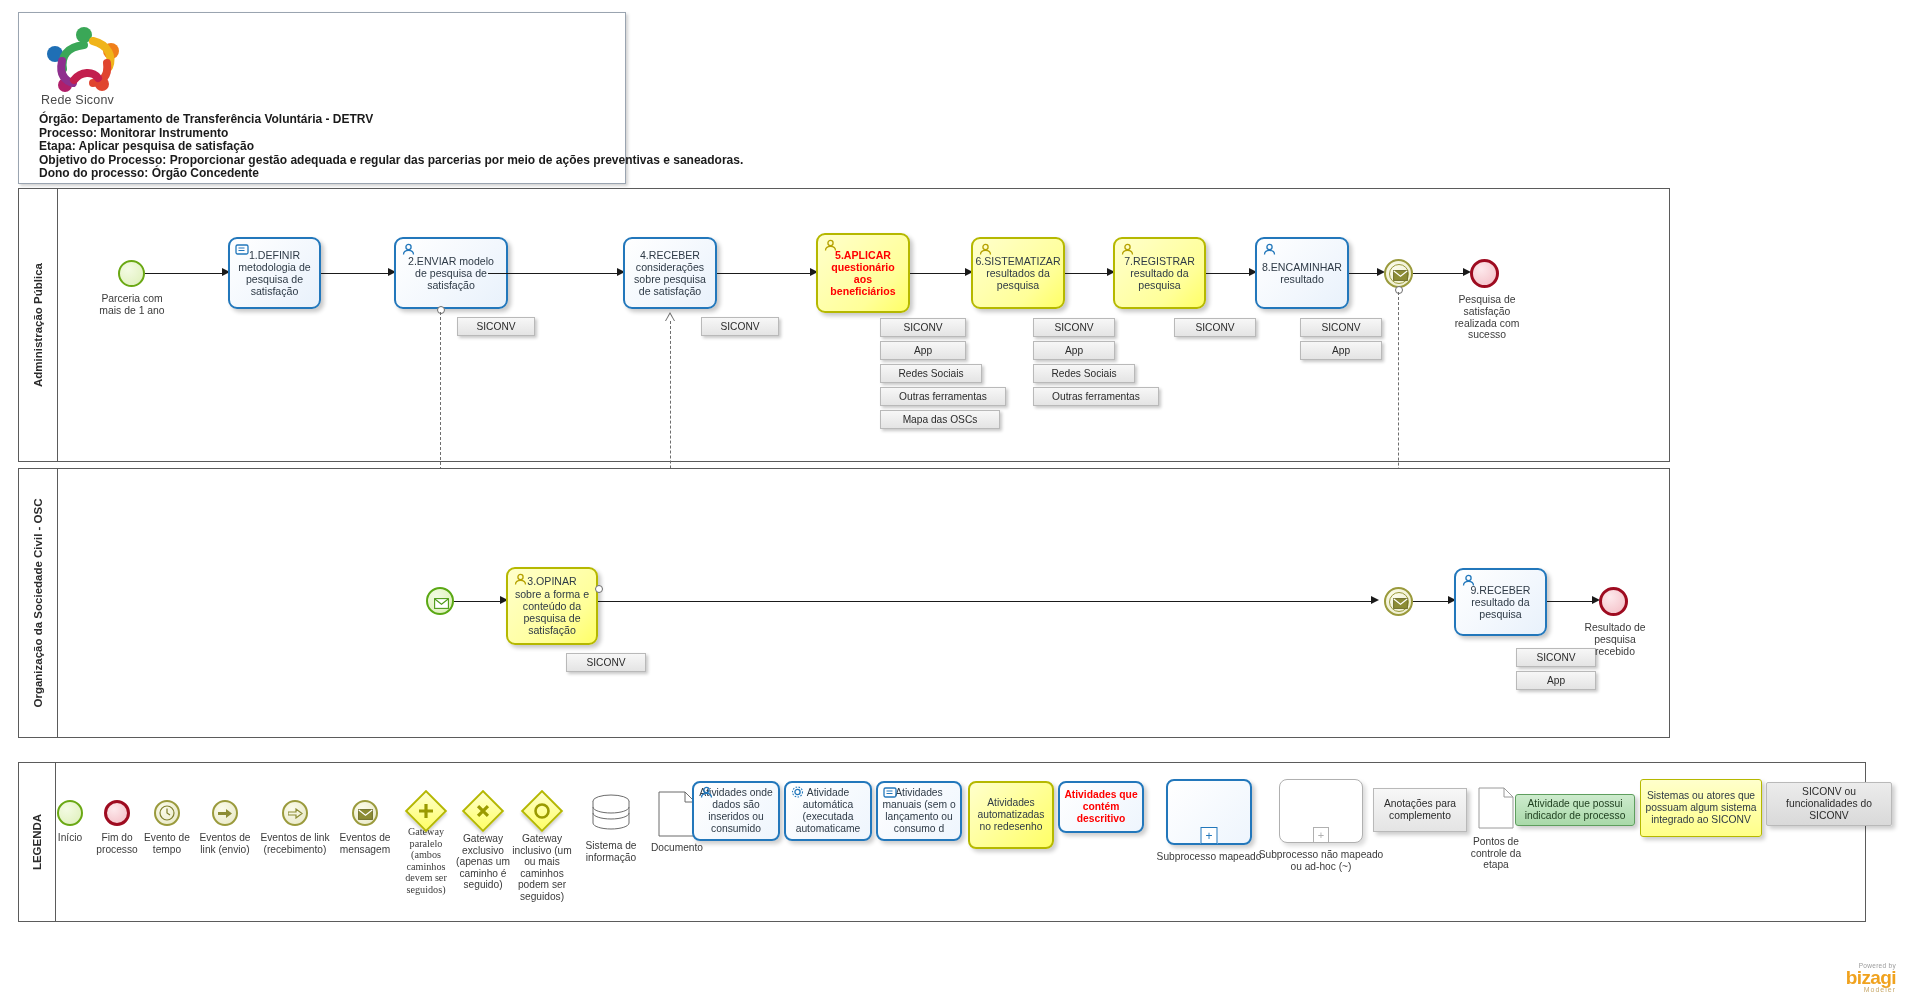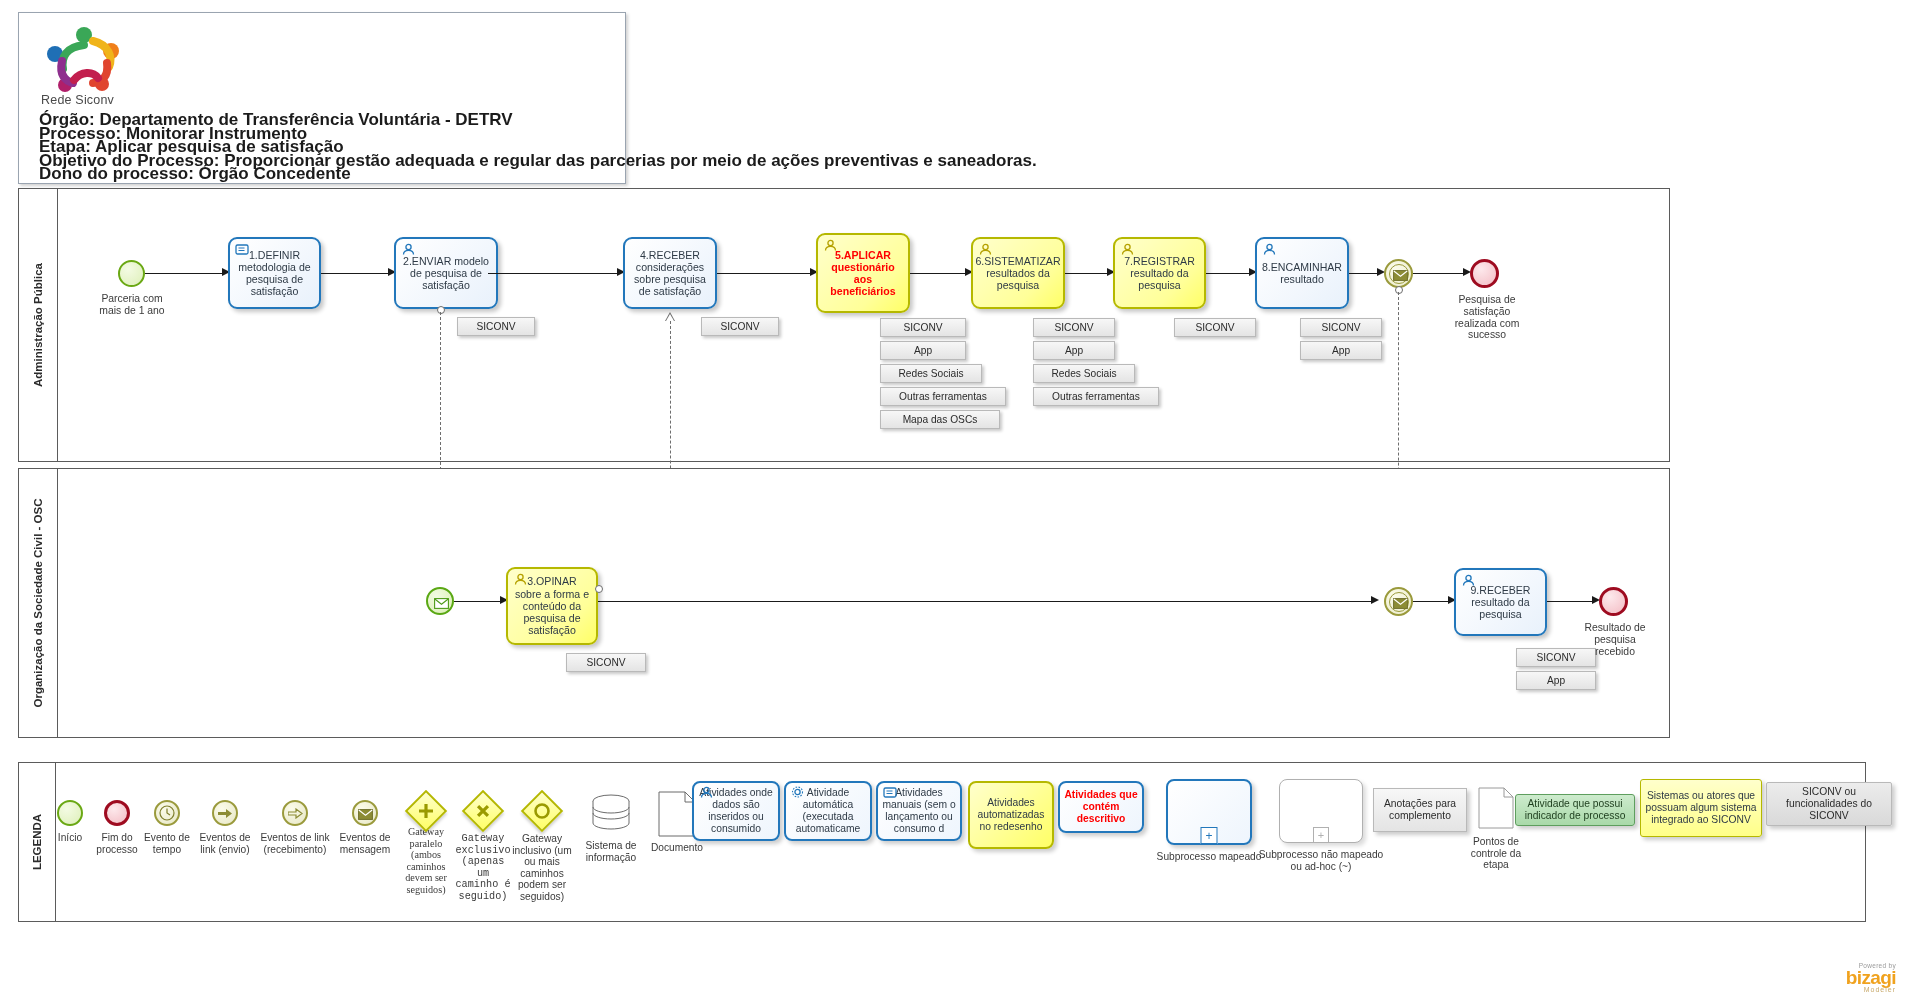--- a/index.html
+++ b/index.html
@@ -3,21 +3,21 @@
 <meta charset="utf-8">
 <style>
   html,body{margin:0;padding:0;background:#ffffff;}
   body{width:1920px;height:1007px;position:relative;font-family:"Liberation Sans",sans-serif;color:#3b3b3b;overflow:hidden;}
   .abs{position:absolute;}
 
   
   #header-card{left:18px;top:12px;width:606px;height:170px;background:#fff;border:1px solid #9aa4b0;box-shadow:2px 2px 3px rgba(0,0,0,.18);}
   #logo-wrap{position:absolute;left:22px;top:10px;width:86px;height:74px;}
   #logo-caption{position:absolute;left:22px;top:80px;font-size:12.5px;color:#4a4a4a;letter-spacing:.2px;}
-  #header-lines{position:absolute;left:20px;top:100px;font-size:17px;font-weight:bold;color:#1b1b1b;line-height:13.6px;white-space:nowrap;}
+  #header-lines{position:absolute;left:20px;top:100px;font-size:12px;font-weight:bold;color:#1b1b1b;line-height:13.6px;white-space:nowrap;}
 
   
   .pool{position:absolute;border:1px solid #5b5b5b;background:#fff;}
   .pool-label{position:absolute;left:0;top:0;width:38px;height:100%;border-right:1px solid #5b5b5b;}
   .pool-label span{position:absolute;left:50%;top:50%;transform:translate(-50%,-50%) rotate(-90deg);white-space:nowrap;font-size:11.5px;font-weight:bold;color:#2b2b2b;}
 
   
   .task{position:absolute;border-radius:9px;box-sizing:border-box;box-shadow:3px 3px 4px rgba(0,0,0,.22);
         display:flex;align-items:center;justify-content:center;text-align:center;padding:4px 5px 4px 5px;}
   .task .ttl{font-size:10.6px;line-height:12.2px;color:#2e3a46;}
@@ -116,21 +116,21 @@
     <svg width="15" height="13" viewBox="0 0 15 13">
         <rect x="1" y="2" width="12" height="9" rx="1.5" fill="none" stroke="#2277bb" stroke-width="1.3"></rect>
         <path d="M3.5 5h6M3.5 7.5h6" stroke="#2277bb" stroke-width="1.1"></path>
       </svg>
   </span>
   <span class="ttl">1.DEFINIR metodologia de pesquisa de satisfação</span>
 </div>
 <div class="ln h abs" style="left:321px;top:272.5px;width:70px;"></div>
 <div class="arrow r abs" style="left:388px;top:268px;"></div>
 
-<div class="task blue abs" style="left:394px;top:237px;width:104px;height:72px;">
+<div class="task blue abs" style="left:394px;top:237px;width:114px;height:72px;">
   <span class="tico">
     <svg width="15" height="13" viewBox="0 0 15 13">
         <circle cx="7.5" cy="4" r="2.6" fill="none" stroke="#2277bb" stroke-width="1.3"></circle>
         <path d="M2.5 11.5c0-2.8 2.2-4.2 5-4.2s5 1.4 5 4.2" fill="none" stroke="#2277bb" stroke-width="1.3"></path>
       </svg>
   </span>
   <span class="ttl">2.ENVIAR modelo de pesquisa de satisfação</span>
 </div>
 <div class="dot-o abs" style="left:437px;top:306px;"></div>
 <div class="dln v abs" style="left:440px;top:312px;height:288px;"></div>
@@ -345,21 +345,21 @@
       </svg>
   </div>
   <div class="lg-cap" style="margin-top:0;font-family:Liberation Serif, serif;">Gateway paralelo (ambos caminhos devem ser seguidos)</div>
 </div>
 <div class="lg-item abs" style="left:454px;top:796px;width:58px;">
   <div class="gw" style="position:relative;">
     <svg style="position:absolute;left:5px;top:5px;" width="16" height="16" viewBox="0 0 16 16">
         <path d="M8 1v14M1 8h14" stroke="#9a9a00" stroke-width="3.2"></path>
       </svg>
   </div>
-  <div class="lg-cap" style="margin-top:7px;font-family:Liberation Mono, monospace;">Gateway exclusivo (apenas um caminho é seguido)</div>
+  <div class="lg-cap" style="margin-top:7px;">Gateway exclusivo (apenas um caminho é seguido)</div>
 </div>
 <div class="lg-item abs" style="left:512px;top:796px;width:60px;">
   <div class="gw" style="position:relative;">
     <svg style="position:absolute;left:4px;top:4px;" width="18" height="18" viewBox="0 0 18 18">
         <circle cx="9" cy="9" r="6.5" fill="none" stroke="#9a9a00" stroke-width="2.6"></circle>
       </svg>
   </div>
   <div class="lg-cap" style="margin-top:7px;">Gateway inclusivo (um ou mais caminhos podem ser seguidos)</div>
 </div>
 

